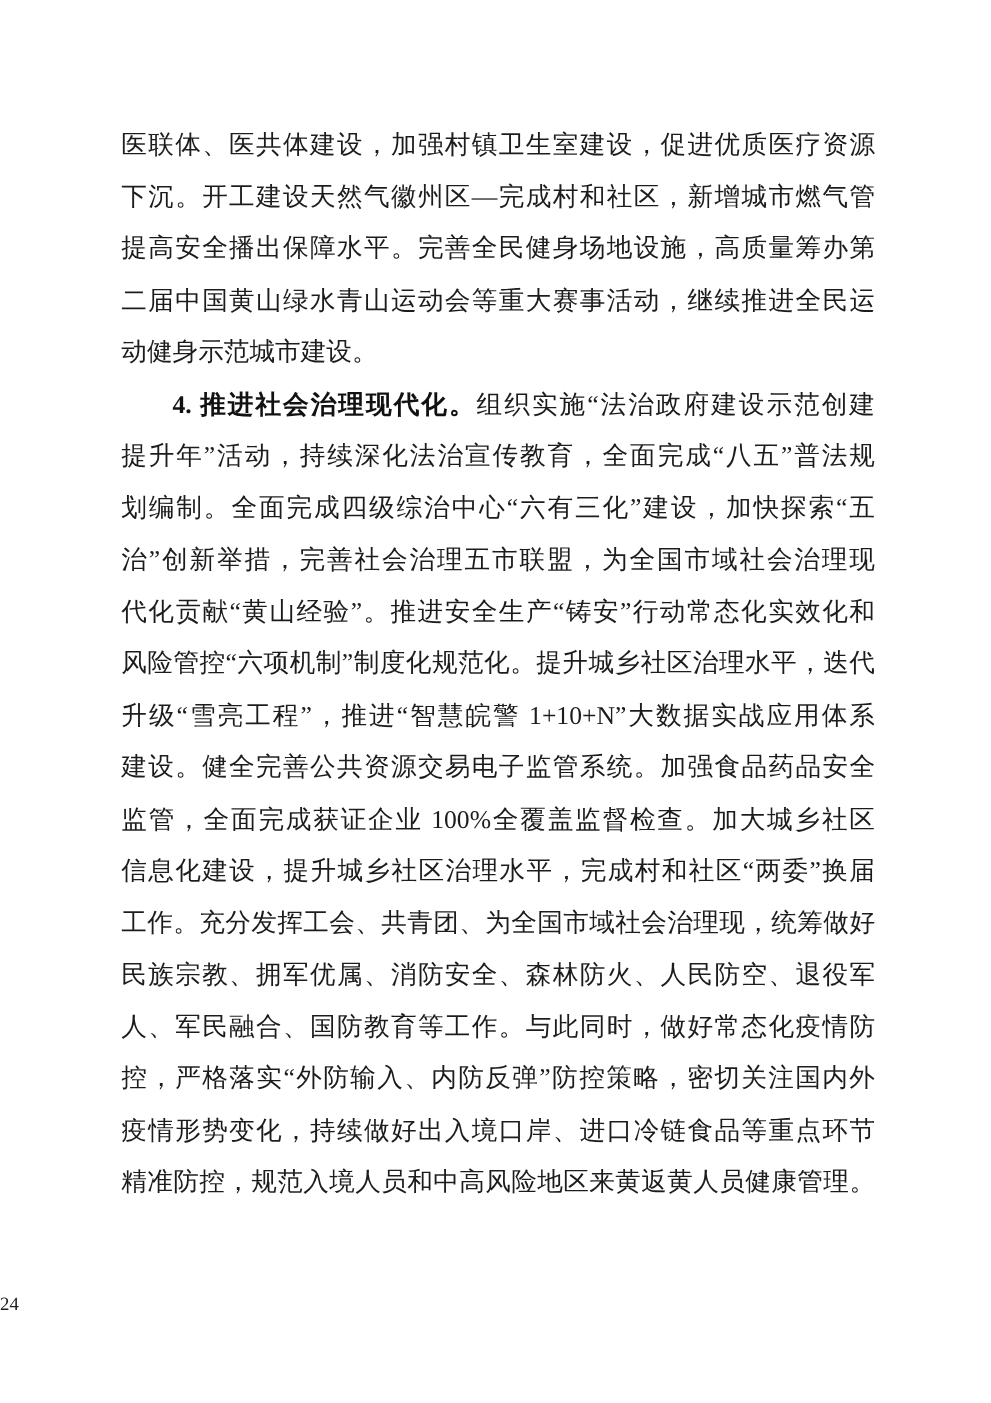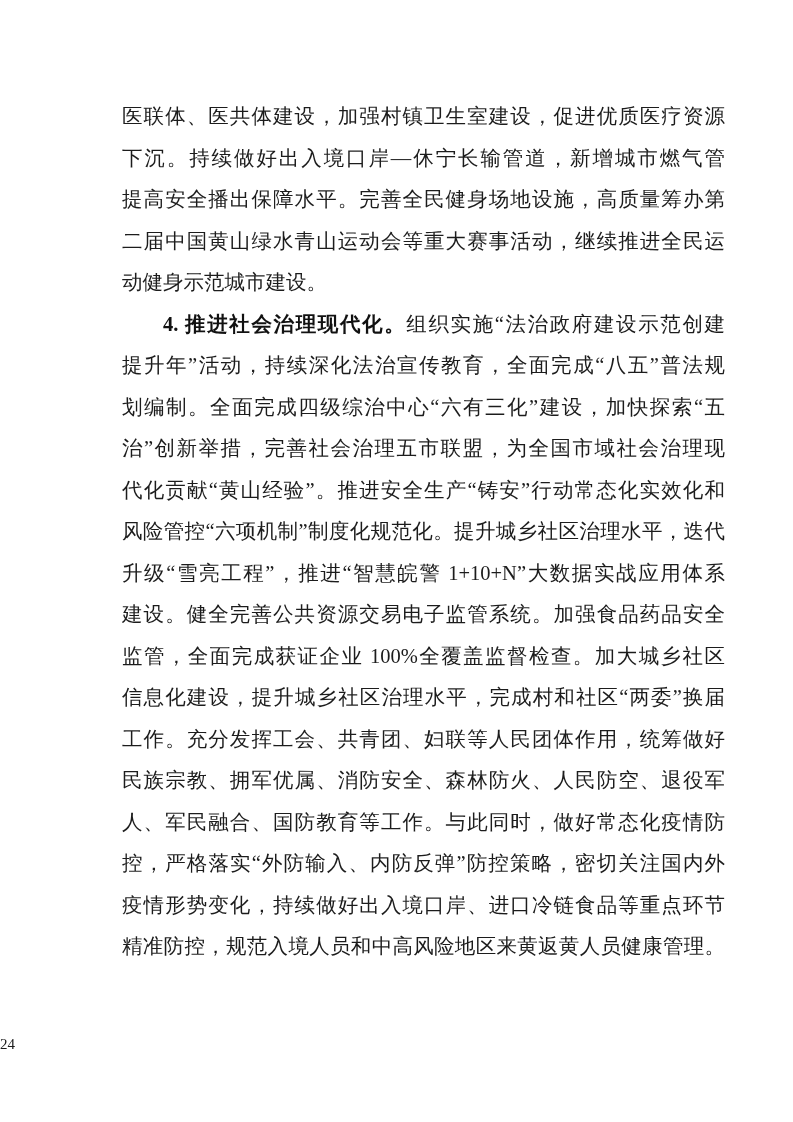--- a/index.html
+++ b/index.html
@@ -16,21 +16,20 @@
     background: #ffffff;
     overflow: hidden;
   }
   .text-block {
     position: absolute;
     left: 97px;
     top: 96px;
     width: 603px;
     color: #1c1c1c;
     font-size: 20.5px;
-    margin-left: 25px;
   }
   .para { display: block; }
   .line {
     height: 41.5px;
     line-height: 41.5px;
     overflow: hidden;
     white-space: normal;
   }
   .line.just {
     text-align: justify;
@@ -55,37 +54,37 @@
     font-family: "Liberation Serif", "DejaVu Serif", serif;
   }
 </style>
 </head>
 <body>
 
 <div class="page">
   <div class="text-block">
       <div class="para">
         <div class="line just"><span>医联体、医共体建设，加强村镇卫生室建设，促进优质医疗资源</span></div>
-        <div class="line just"><span>下沉。持续做好出入境口岸—休宁长输管道，新增城市燃气管</span></div>
+        <div class="line just"><span>下沉。开工建设天然气徽州区—完成村和社区，新增城市燃气管</span></div>
         <div class="line just"><span>提高安全播出保障水平。完善全民健身场地设施，高质量筹办第</span></div>
         <div class="line just"><span>二届中国黄山绿水青山运动会等重大赛事活动，继续推进全民运</span></div>
         <div class="line"><span>动健身示范城市建设。</span></div>
       </div>
       <div class="para">
         <div class="line just indent"><span class="bold">4. 推进社会治理现代化。</span><span>组织实施“法治政府建设示范创建</span></div>
         <div class="line just"><span>提升年”活动，持续深化法治宣传教育，全面完成“八五”普法规</span></div>
         <div class="line just"><span>划编制。全面完成四级综治中心“六有三化”建设，加快探索“五</span></div>
         <div class="line just"><span>治”创新举措，完善社会治理五市联盟，为全国市域社会治理现</span></div>
         <div class="line just"><span>代化贡献“黄山经验”。推进安全生产“铸安”行动常态化实效化和</span></div>
         <div class="line just"><span>风险管控“六项机制”制度化规范化。提升城乡社区治理水平，迭代</span></div>
         <div class="line just"><span>升级“雪亮工程”，推进“智慧皖警 1+10+N”大数据实战应用体系</span></div>
         <div class="line just"><span>建设。健全完善公共资源交易电子监管系统。加强食品药品安全</span></div>
         <div class="line just"><span>监管，全面完成获证企业 100%全覆盖监督检查。加大城乡社区</span></div>
         <div class="line just"><span>信息化建设，提升城乡社区治理水平，完成村和社区“两委”换届</span></div>
-        <div class="line just"><span>工作。充分发挥工会、共青团、妇联等人民团体作用，统筹做好</span></div>
+        <div class="line just"><span>工作。充分发挥工会、共青团、为全国市域社会治理现，统筹做好</span></div>
         <div class="line just"><span>民族宗教、拥军优属、消防安全、森林防火、人民防空、退役军</span></div>
         <div class="line just"><span>人、军民融合、国防教育等工作。与此同时，做好常态化疫情防</span></div>
         <div class="line just"><span>控，严格落实“外防输入、内防反弹”防控策略，密切关注国内外</span></div>
         <div class="line just"><span>疫情形势变化，持续做好出入境口岸、进口冷链食品等重点环节</span></div>
         <div class="line just"><span>精准防控，规范入境人员和中高风险地区来黄返黄人员健康管理。</span></div>
       </div>
     </div>
   <div class="page-number">24</div>
 </div>
 

